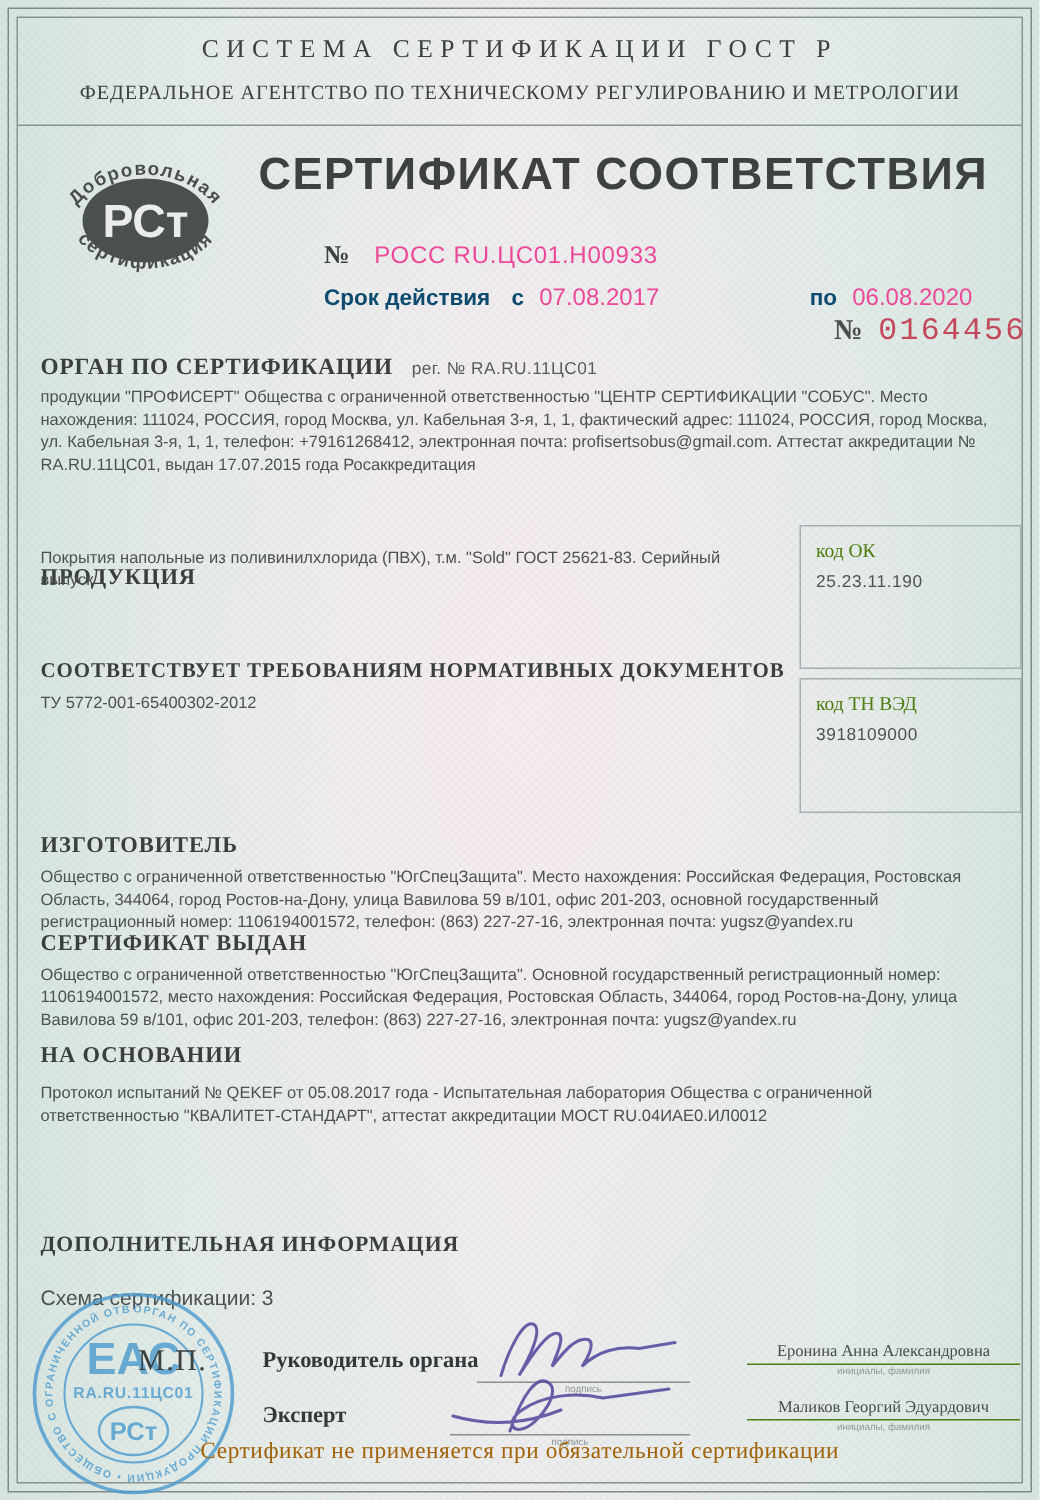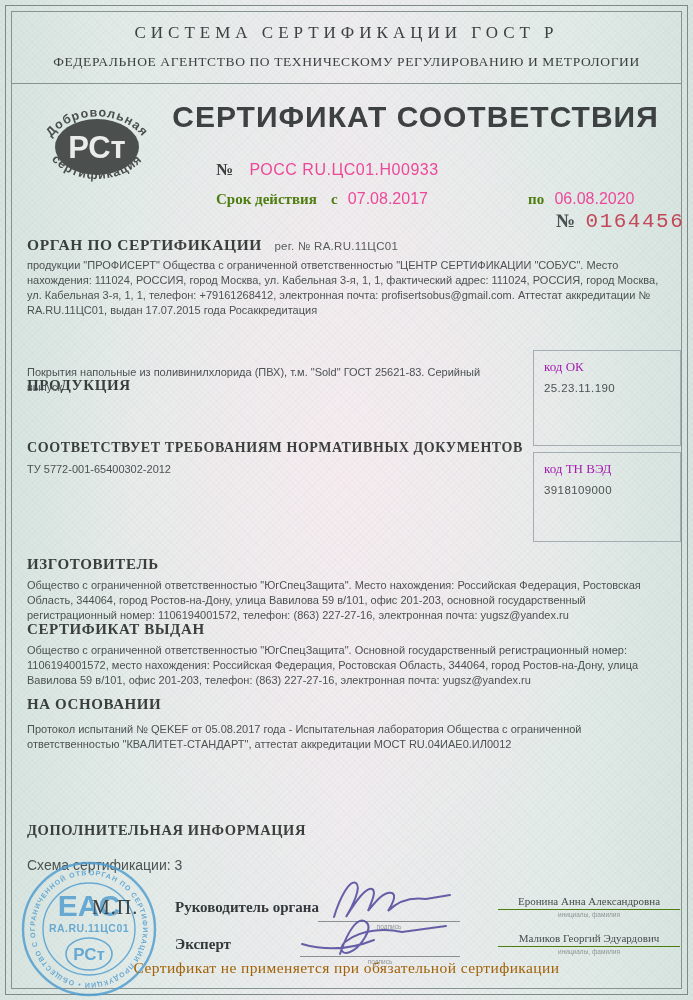--- a/index.html
+++ b/index.html
@@ -24,32 +24,32 @@
   .hdr1{top:23px;left:0;width:100%;text-align:center;font-size:17px;letter-spacing:5px;}
   .hdr2{top:54px;left:0;width:100%;text-align:center;font-size:13.5px;letter-spacing:.6px;}
   .hdr-divider{position:absolute;top:83px;left:12px;right:12px;border-top:1px solid #879390;}
   .doc-title{top:100px;left:158px;width:515px;text-align:center;
     font-size:30px;font-weight:bold;color:#3e4142;letter-spacing:1px;}
   .num-label{font-family:"Liberation Serif",serif;font-weight:bold;font-size:17px;color:#3c4140;}
   .val{font-size:16px;color:#ec4899;}
   .cert-no-row{top:160px;left:216px;}
   .cert-no-row .val{margin-left:12px;letter-spacing:.5px;}
   .validity-row{top:190px;left:216px;font-size:15px;}
-  .validity-row .vlabel{font-family:Liberation Serif, serif;font-weight:bold;color:#4d7c0f;}
+  .validity-row .vlabel{font-family:Liberation Sans, sans-serif;font-weight:bold;color:#0c4a6e;}
   .validity-row .from-l{margin-left:10px;}
   .validity-row .val{margin-left:6px;}
   .validity-row .to-l{margin-left:96px;}
   .blank-no{top:210px;left:556px;}
   .blank-no .num-label{font-size:19px;color:#4a4f50;}
   .blank-no .digits{font-family:"Liberation Mono",monospace;font-size:21px;color:#c2485a;letter-spacing:1.5px;margin-left:6px;}
   .sec-h{font-family:"Liberation Serif",serif;font-weight:bold;font-size:15px;color:#3a3f3e;letter-spacing:.6px;}
   .body-txt{font-size:11px;color:#4c5152;line-height:1.36;}
   .reg-sub{font-size:11.5px;color:#565b5c;margin-left:8px;font-weight:normal;font-family:"Liberation Sans",sans-serif;letter-spacing:.3px;}
   .code-box{position:absolute;left:533px;width:148px;border:1px solid #a2aeb4;box-sizing:border-box;padding:8px 10px;}
-  .code-box .cb-label{font-family:"Liberation Serif",serif;font-size:13px;color:#a21caf;}
+  .code-box .cb-label{font-family:"Liberation Serif",serif;font-size:13px;color:#4d7c0f;}
   .code-box .cb-val{font-size:11.5px;color:#4c5152;margin-top:7px;letter-spacing:.4px;}
   .sig-role{font-family:"Liberation Serif",serif;font-weight:bold;font-size:15px;color:#33383a;}
   .sig-line{position:absolute;border-bottom:1px solid #8a8f90;height:1px;}
   .tiny{font-size:6.5px;color:#8f9698;text-align:center;}
   .name-block{position:absolute;left:498px;width:182px;text-align:center;}
   .name-block .nm{font-size:11px;color:#474c4e;padding-bottom:2px;border-bottom:1px solid #4d7c0f;font-family:Liberation Serif, serif;}
   .name-block .tiny{margin-top:1px;}
   .footer-line{top:959px;left:0;width:100%;text-align:center;
     font-family:"Liberation Serif",serif;font-size:15.5px;color:#a16207;letter-spacing:.4px;}
   .mp{font-family:"Liberation Serif",serif;font-size:20px;color:#3b4041;letter-spacing:1px;}

